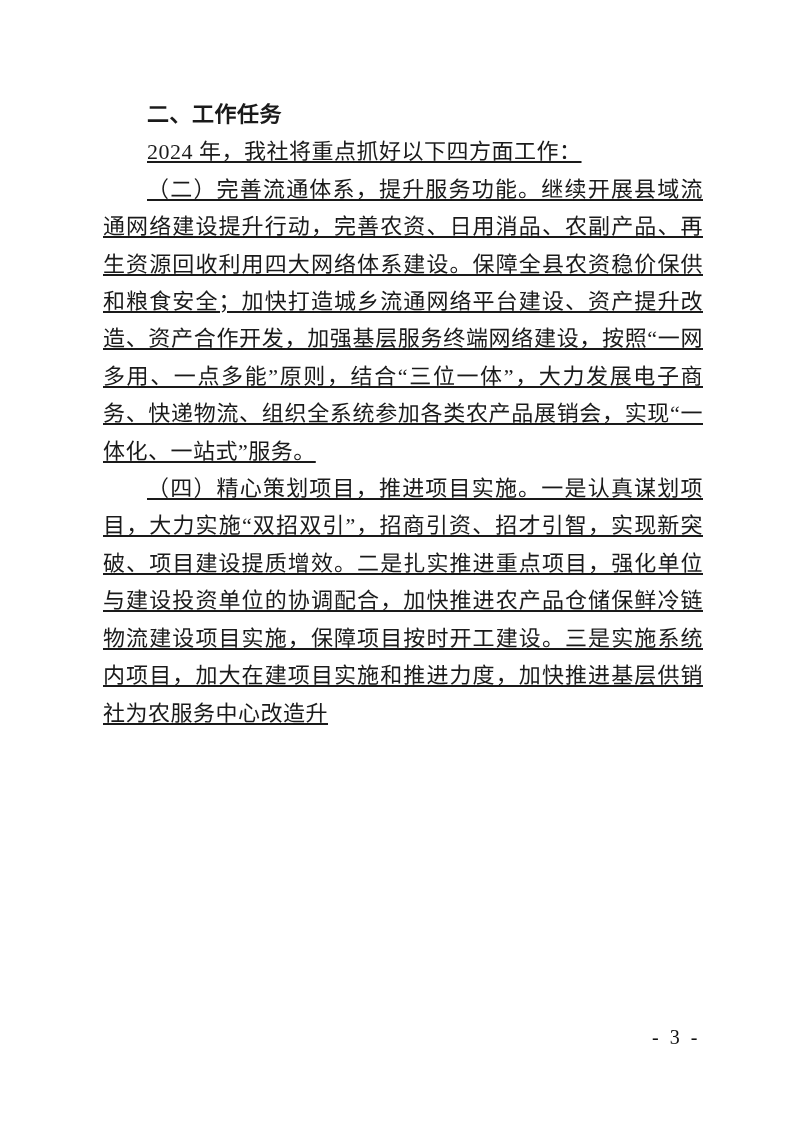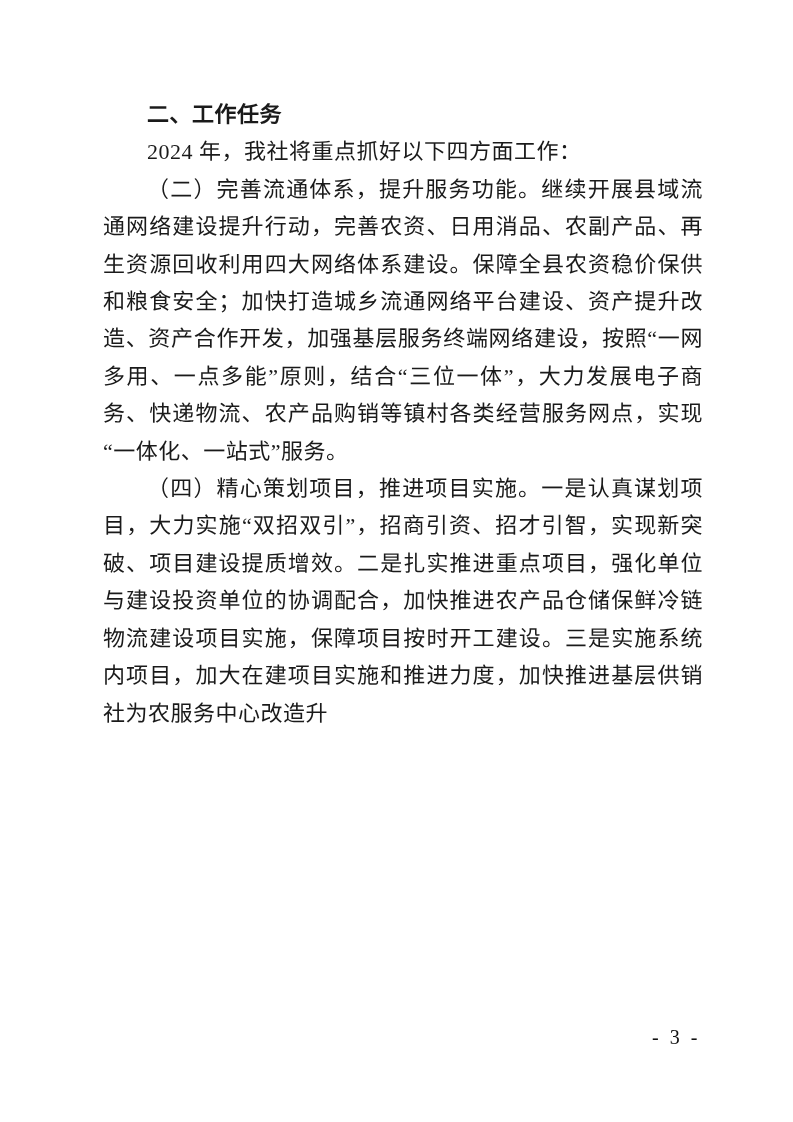--- a/index.html
+++ b/index.html
@@ -28,34 +28,35 @@
   }
   .content .heading {
     font-weight: bold;
     text-indent: 2em;
     margin: 0;
     font-size: 22px;
   }
   .content p {
     margin: 0;
     text-indent: 2em;
+    text-decoration: underline;
   }
   .page-number {
     position: absolute;
     left: 652px;
     top: 1026px;
     font-size: 20px;
     letter-spacing: 3px;
     color: #111111;
   }
 </style>
 </head>
 <body>
 
 <div class="page">
   <div class="content">
     <h2 class="heading">二、工作任务</h2>
     <p>2024 年，我社将重点抓好以下四方面工作：</p>
-    <p>（二）完善流通体系，提升服务功能。继续开展县域流通网络建设提升行动，完善农资、日用消品、农副产品、再生资源回收利用四大网络体系建设。保障全县农资稳价保供和粮食安全；加快打造城乡流通网络平台建设、资产提升改造、资产合作开发，加强基层服务终端网络建设，按照“一网多用、一点多能”原则，结合“三位一体”，大力发展电子商务、快递物流、农产品购销等镇村各类经营服务网点，实现“一体化、一站式”服务。</p>
+    <p>（二）完善流通体系，提升服务功能。继续开展县域流通网络建设提升行动，完善农资、日用消品、农副产品、再生资源回收利用四大网络体系建设。保障全县农资稳价保供和粮食安全；加快打造城乡流通网络平台建设、资产提升改造、资产合作开发，加强基层服务终端网络建设，按照“一网多用、一点多能”原则，结合“三位一体”，大力发展电子商务、快递物流、组织全系统参加各类农产品展销会，实现“一体化、一站式”服务。</p>
     <p>（四）精心策划项目，推进项目实施。一是认真谋划项目，大力实施“双招双引”，招商引资、招才引智，实现新突破、项目建设提质增效。二是扎实推进重点项目，强化单位与建设投资单位的协调配合，加快推进农产品仓储保鲜冷链物流建设项目实施，保障项目按时开工建设。三是实施系统内项目，加大在建项目实施和推进力度，加快推进基层供销社为农服务中心改造升</p>
   </div>
   <div class="page-number">- 3 -</div>
 </div>
 
 </body></html>

